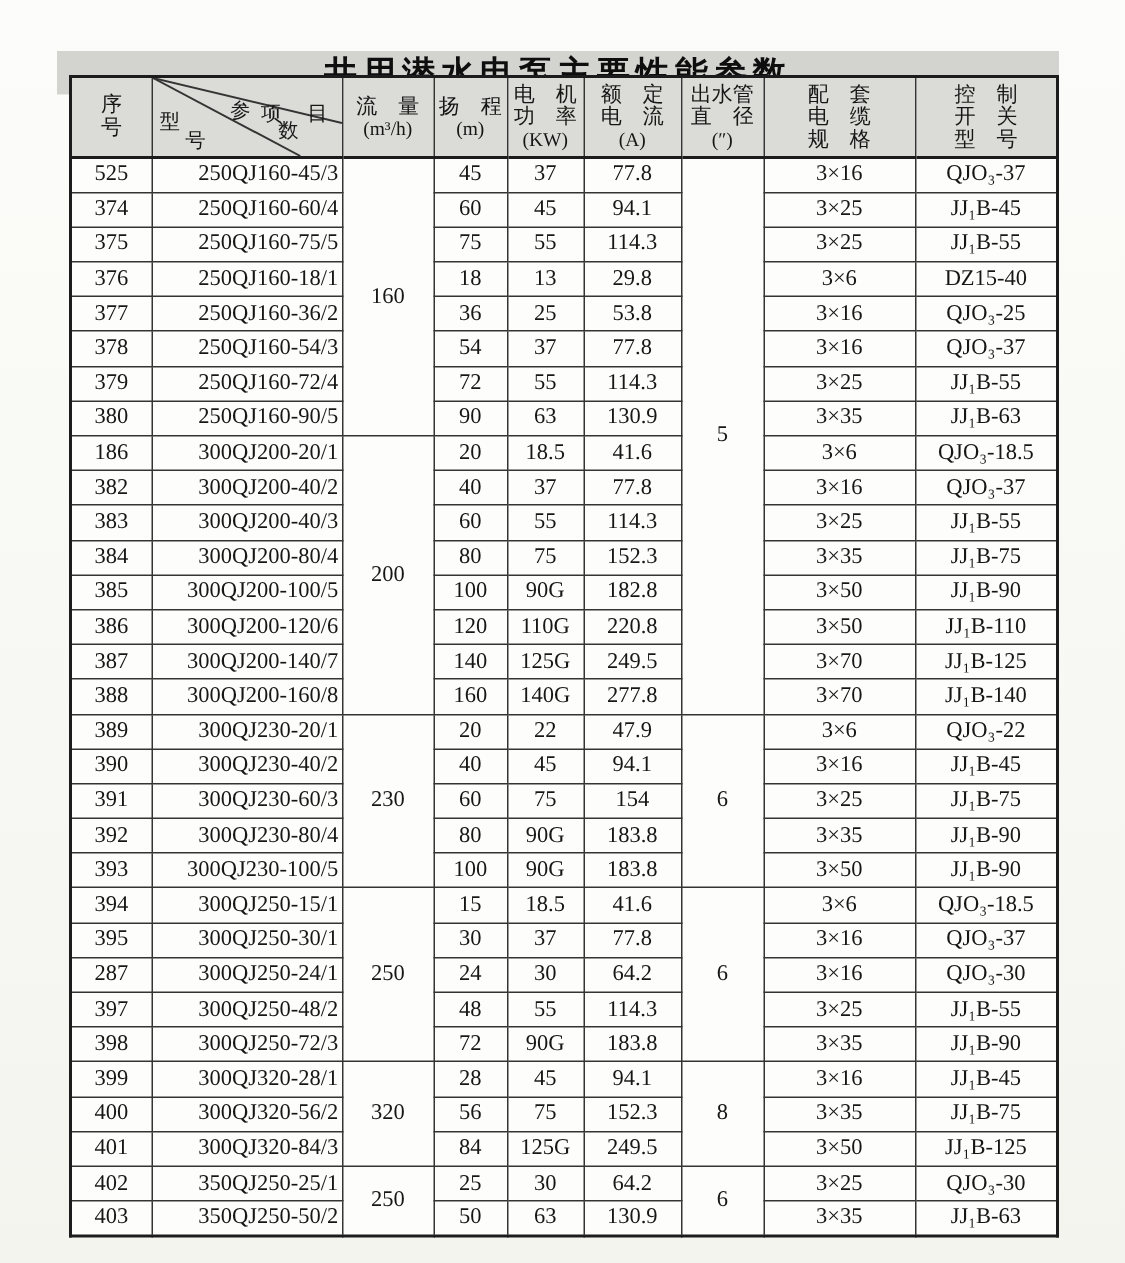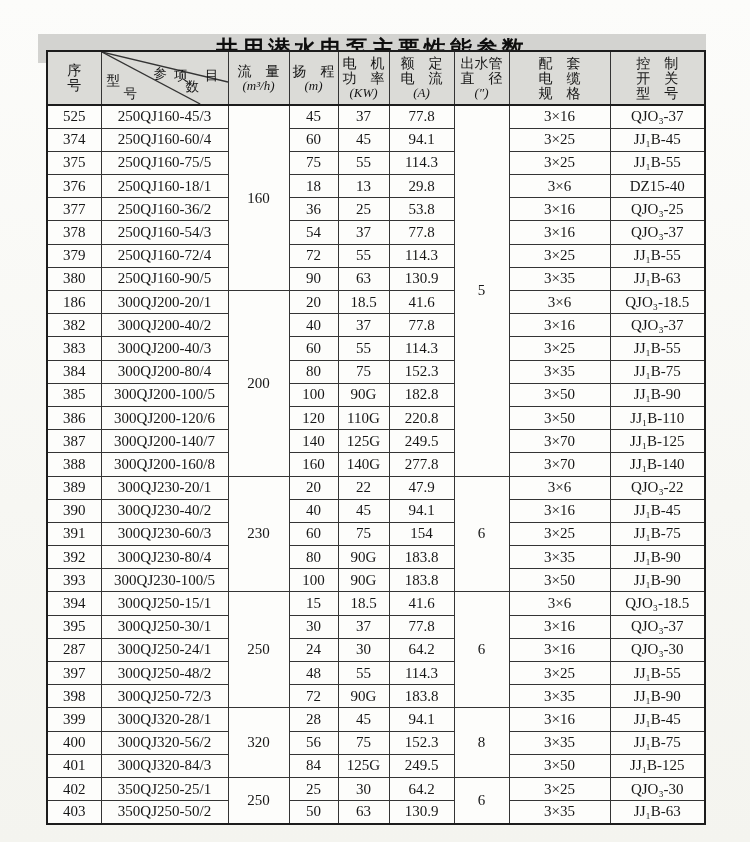--- a/index.html
+++ b/index.html
@@ -36,34 +36,34 @@
   }
   table.pump thead th {
     background:#dbdbd7;
     font-weight:normal; font-size:14px; padding:0;
     border-bottom:2px solid #1c1c1c;
     height:52px;
   }
   .hwrap { display:flex; flex-direction:column; justify-content:center; align-items:center; height:52px; padding:4px 0 4px; }
   .hwrap.center { justify-content:center; gap:0; }
   .hline { line-height:15px; font-size:14px; }
-  .unit { font-size:13px; line-height:14px; letter-spacing:0;font-style:italic; }
+  .unit { font-size:13px; line-height:14px; letter-spacing:0; }
 
   
   .th-diagonal { position:relative; padding:0; }
   .th-diagonal svg { position:absolute; left:0; top:0; width:100%; height:100%; display:block; }
   .th-diagonal span { position:absolute; font-size:13.5px; line-height:14px; }
   .dg-item  { top:3px;  right:7px; letter-spacing:2px;margin-top:14px; }
   .dg-par-a { left:52px; top:15px; }
   .dg-par-b { left:84px; top:28px; }
   .dg-mod-a { left:5px;  top:22px; }
   .dg-mod-b { left:22px; top:35px; }
 
   table.pump tbody td { font-size:15px; height:23.2px; padding:0 2px; background:#fdfdfb; }
-  table.pump tbody td.c-model { text-align:center; }
+  table.pump tbody td.c-model { text-align:right; }
   table.pump tbody tr.group-start td { border-top:1.5px solid #1c1c1c; }
   table.pump tbody td.c-flow, table.pump tbody td.c-diam { font-size:15px; }
 </style>
 </head>
 <body>
 
 <div class="page">
 
   <div class="title-bar">
     <div class="title-text">井用潜水电泵主要性能参数</div>

